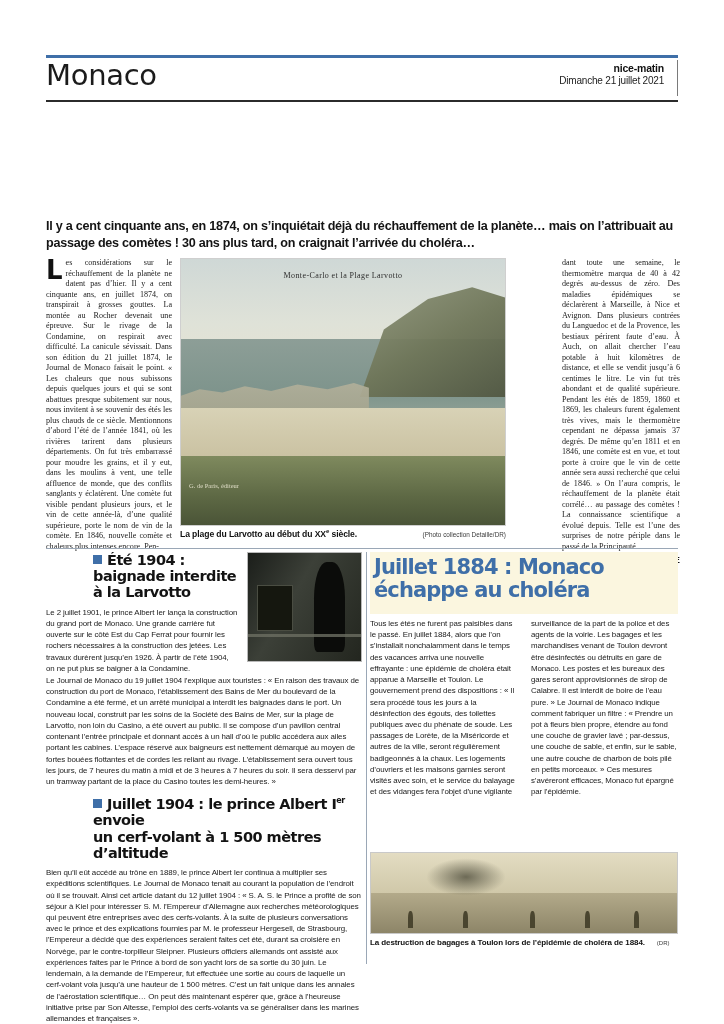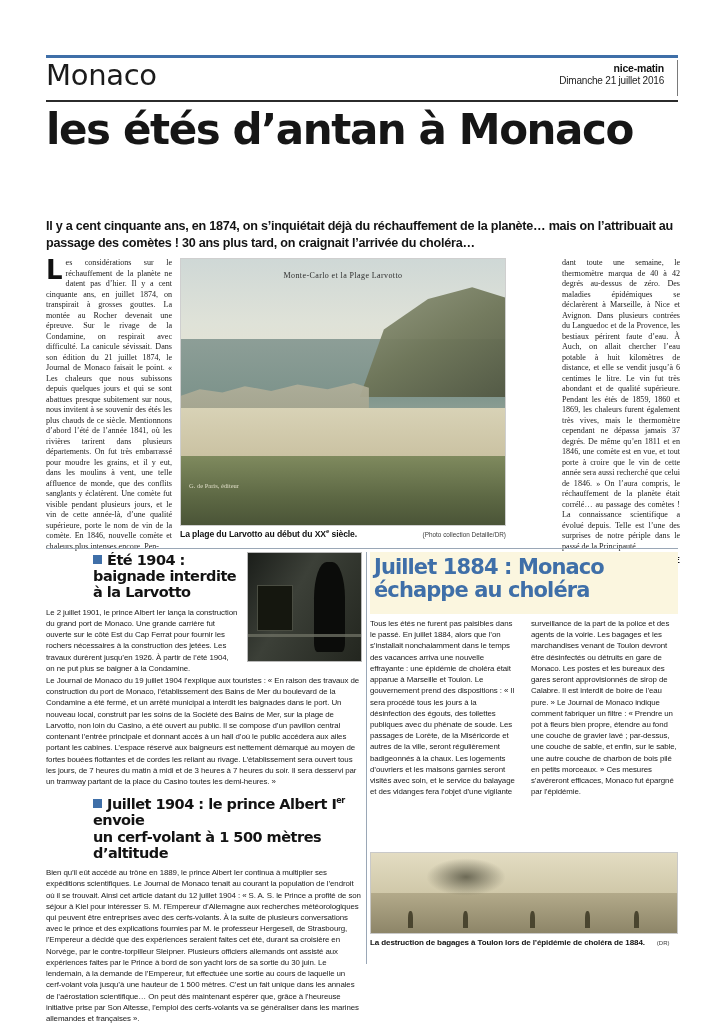--- a/index.html
+++ b/index.html
@@ -378,28 +378,27 @@
 </head>
 <body>
 
 <div class="page">
 
   <div class="masthead-rule-top"></div>
   <div class="masthead">
     <div class="section-name">Monaco</div>
     <div class="masthead-right">
       <div class="paper-name">nice-matin</div>
-      <div class="paper-date">Dimanche 21 juillet 2016</div>
+      <div class="paper-date">Dimanche 21 juillet 2021</div>
     </div>
     <div class="masthead-divider"></div>
   </div>
   <div class="masthead-rule-bottom"></div>
 
   <div class="headline">
-    <span>les étés d’antan à Monaco</span>
   </div>
 
   <div class="standfirst">Il y a cent cinquante ans, en 1874, on s’inquiétait déjà du réchauffement de la planète… mais on l’attribuait au passage des comètes ! 30 ans plus tard, on craignait l’arrivée du choléra…</div>
 
   <div class="top-cols">
     <div class="col-text col1">
       <p><span class="dropcap">L</span><span>es considérations sur le réchauffement de la planète ne datent pas d’hier. Il y a cent cinquante ans, en juillet 1874, on transpirait à grosses gouttes. La montée au Rocher devenait une épreuve. Sur le rivage de la Condamine, on respirait avec difficulté. La canicule sévissait. Dans son édition du 21 juillet 1874, le Journal de Monaco faisait le point. « Les chaleurs que nous subissons depuis quelques jours et qui se sont abattues presque subitement sur nous, nous invitent à se souvenir des étés les plus chauds de ce siècle. Mentionnons d’abord l’été de l’année 1841, où les rivières tarirent dans plusieurs départements. On fut très embarrassé pour moudre les grains, et il y eut, dans les moulins à vent, une telle affluence de monde, que des conflits sanglants y éclatèrent. Une comète fut visible pendant plusieurs jours, et le vin de cette année-là, d’une qualité supérieure, porte le nom de vin de la comète. En 1846, nouvelle comète et chaleurs plus intenses encore. Pen-</span></p>
     </div>
     <div class="col-text col3">
       <p>dant toute une semaine, le thermomètre marqua de 40 à 42 degrés au-dessus de zéro. Des maladies épidémiques se déclarèrent à Marseille, à Nice et Avignon. Dans plusieurs contrées du Languedoc et de la Provence, les bestiaux périrent faute d’eau. À Auch, on allait chercher l’eau potable à huit kilomètres de distance, et elle se vendit jusqu’à 6 centimes le litre. Le vin fut très abondant et de qualité supérieure. Pendant les étés de 1859, 1860 et 1869, les chaleurs furent également très vives, mais le thermomètre cependant ne dépassa jamais 37 degrés. De même qu’en 1811 et en 1846, une comète est en vue, et tout porte à croire que le vin de cette année sera aussi recherché que celui de 1846. » On l’aura compris, le réchauffement de la planète était corrélé… au passage des comètes ! La connaissance scientifique a évolué depuis. Telle est l’une des surprises de notre périple dans le passé de la Principauté.</p>

